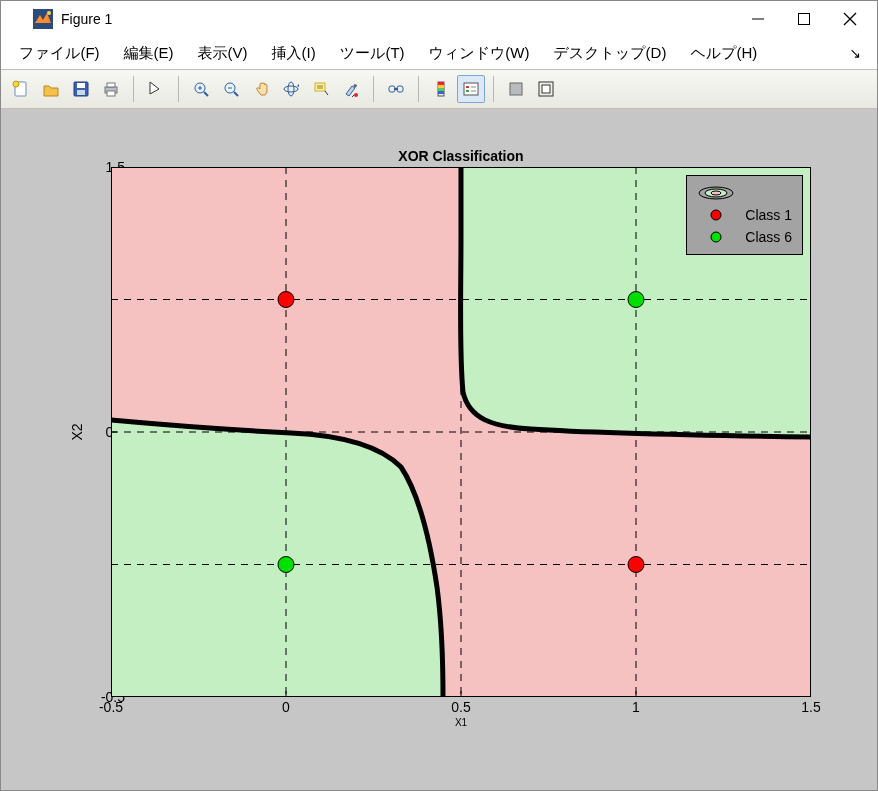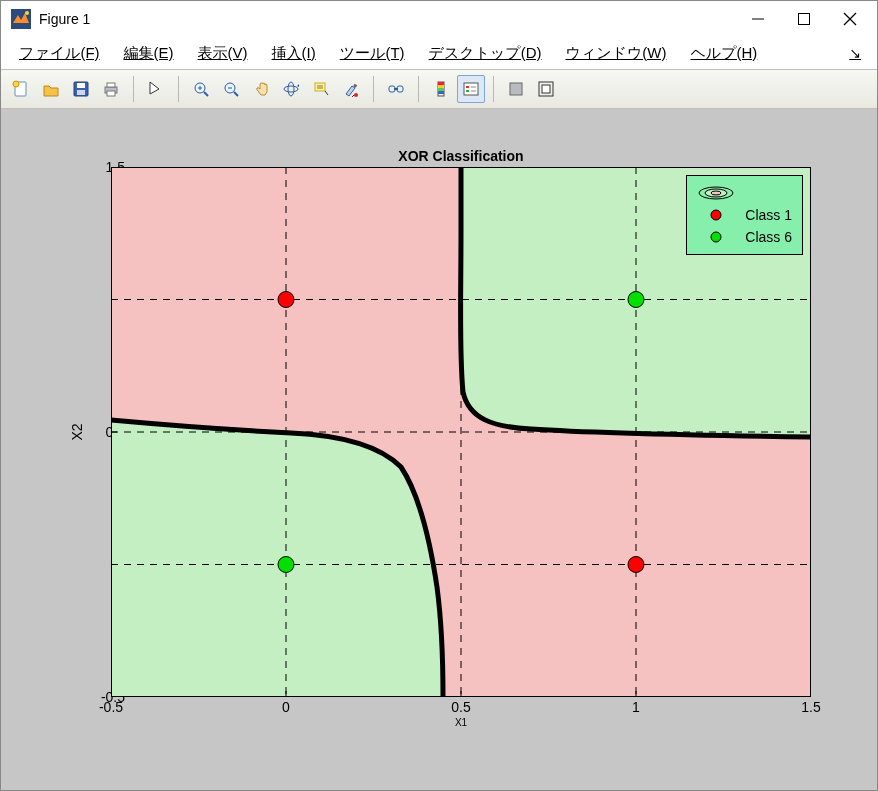--- a/index.html
+++ b/index.html
@@ -1,43 +1,43 @@
 <!DOCTYPE html>
 <html><head>
 <meta charset="utf-8">
 <style>
   * { box-sizing: border-box; margin: 0; padding: 0; }
   body { font-family: "Segoe UI", "Yu Gothic UI", sans-serif; font-size: 13px; background: #fff; width: 878px; height: 791px; overflow: hidden; border: 1px solid #888; }
   
-  .titlebar { height: 36px; display: flex; align-items: center; padding: 0 4px; background: #fff; }
+  .titlebar { height: 36px; display: flex; align-items: center; padding: 0 4px; background: #fff; margin-left: 22px; }
   .titlebar .app-icon { width: 20px; height: 20px; margin: 0 8px 0 6px; }
   .titlebar .title { font-size: 14px; flex: 1; color: #000; }
   .titlebar .wbtn { width: 46px; height: 30px; display: flex; align-items: center; justify-content: center; }
   .titlebar .wbtn svg { overflow: visible; }
   
-  .menubar { height: 32px; display: flex; align-items: center; padding: 0 6px; background: #fff; text-decoration: underline; }
+  .menubar { height: 32px; display: flex; align-items: center; padding: 0 6px; background: #fff; }
   .menubar .menu-item { padding: 4px 12px; font-size: 15px; color: #000; cursor: default; }
   .menubar .menu-arrow { margin-left: auto; padding: 4px 10px 4px 10px; font-size: 14px; }
   
   .toolbar { height: 40px; background: linear-gradient(#f7f7f3, #e9e9e2); border-top: 1px solid #c0c0b8; border-bottom: 1px solid #c0c0b8; display: flex; align-items: center; padding: 0 6px; gap: 2px; }
   .toolbar .tbtn { width: 28px; height: 28px; display: flex; align-items: center; justify-content: center; border: 1px solid transparent; border-radius: 2px; }
   .toolbar .tbtn.active { border: 1px solid #7aa7d9; background: #dce8f6; }
   .toolbar .sep { width: 1px; height: 26px; background: #b8b8b0; margin: 0 6px; }
   
   .figure-area { position: absolute; top: 109px; left: 1px; right: 1px; bottom: 1px; background: #c6c6c6; }
   .axes-container { position: absolute; left: 70px; top: 40px; width: 760px; height: 590px; }
   .plot { position: absolute; left: 40px; top: 18px; width: 700px; height: 530px; background: #fff; }
   .chart-title { position: absolute; left: 40px; top: -1px; width: 700px; text-align: center; font-size: 14px; font-weight: bold; }
   .xlabel { position: absolute; left: 40px; top: 568px; width: 700px; text-align: center; font-size: 10px; }
   .ylabel { position: absolute; left: -4px; top: 18px; height: 530px; width: 20px; display: flex; align-items: center; justify-content: center; }
   .ylabel span { transform: rotate(-90deg); font-size: 14px; white-space: nowrap; }
   .xtick { position: absolute; top: 550px; font-size: 14px; transform: translateX(-50%); }
   .ytick { position: absolute; right: 706px; font-size: 14px; transform: translateY(-50%); text-align: right; width: 40px; }
   
-  .legend { position: absolute; right: 8px; top: 8px; background: #86efac; border: 1px solid #000; padding: 6px 10px; font-size: 14px; }
+  .legend { position: absolute; right: 8px; top: 8px; background: #a3a3a3; border: 1px solid #000; padding: 6px 10px; font-size: 14px; }
   .legend-row { display: flex; align-items: center; gap: 10px; height: 22px; }
   .legend-sw { width: 38px; display: flex; align-items: center; justify-content: center; }
 </style>
 </head>
 <body>
 
 <div class="titlebar">
   <span class="app-icon">
     <svg width="20" height="20" viewBox="0 0 20 20">
       <rect x="0" y="0" width="20" height="20" fill="#2b4b7a"></rect>
@@ -63,22 +63,22 @@
       </svg>
   </div>
 </div>
 
 <div class="menubar">
   <div class="menu-item">ファイル(F)</div>
   <div class="menu-item">編集(E)</div>
   <div class="menu-item">表示(V)</div>
   <div class="menu-item">挿入(I)</div>
   <div class="menu-item">ツール(T)</div>
+  <div class="menu-item">ウィンドウ(W)</div>
   <div class="menu-item">デスクトップ(D)</div>
-  <div class="menu-item">ウィンドウ(W)</div>
   <div class="menu-item">ヘルプ(H)</div>
   <div class="menu-arrow">↘</div>
 </div>
 
 <div class="toolbar">
   <div class="tbtn">
     <svg width="18" height="18">
         <rect x="3" y="2" width="11" height="14" fill="#fff" stroke="#6b8db5" rx="1"></rect>
         <circle cx="4" cy="4" r="3" fill="#ffd24a" stroke="#c99a00"></circle>
       </svg>

